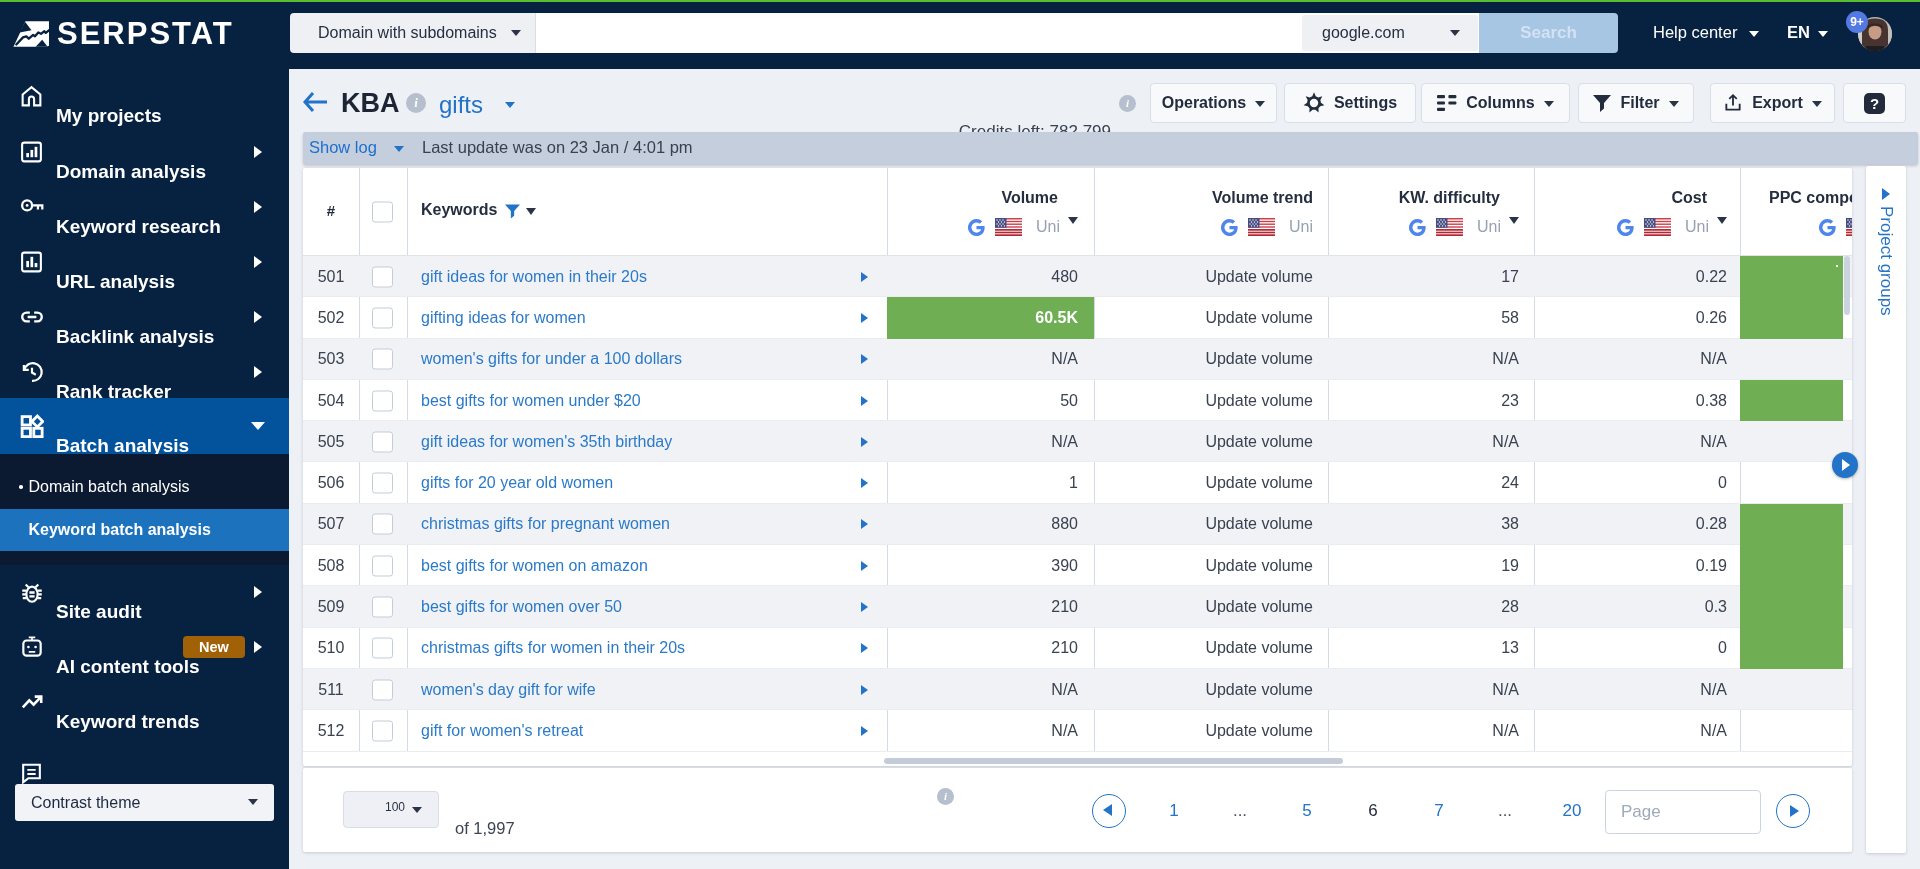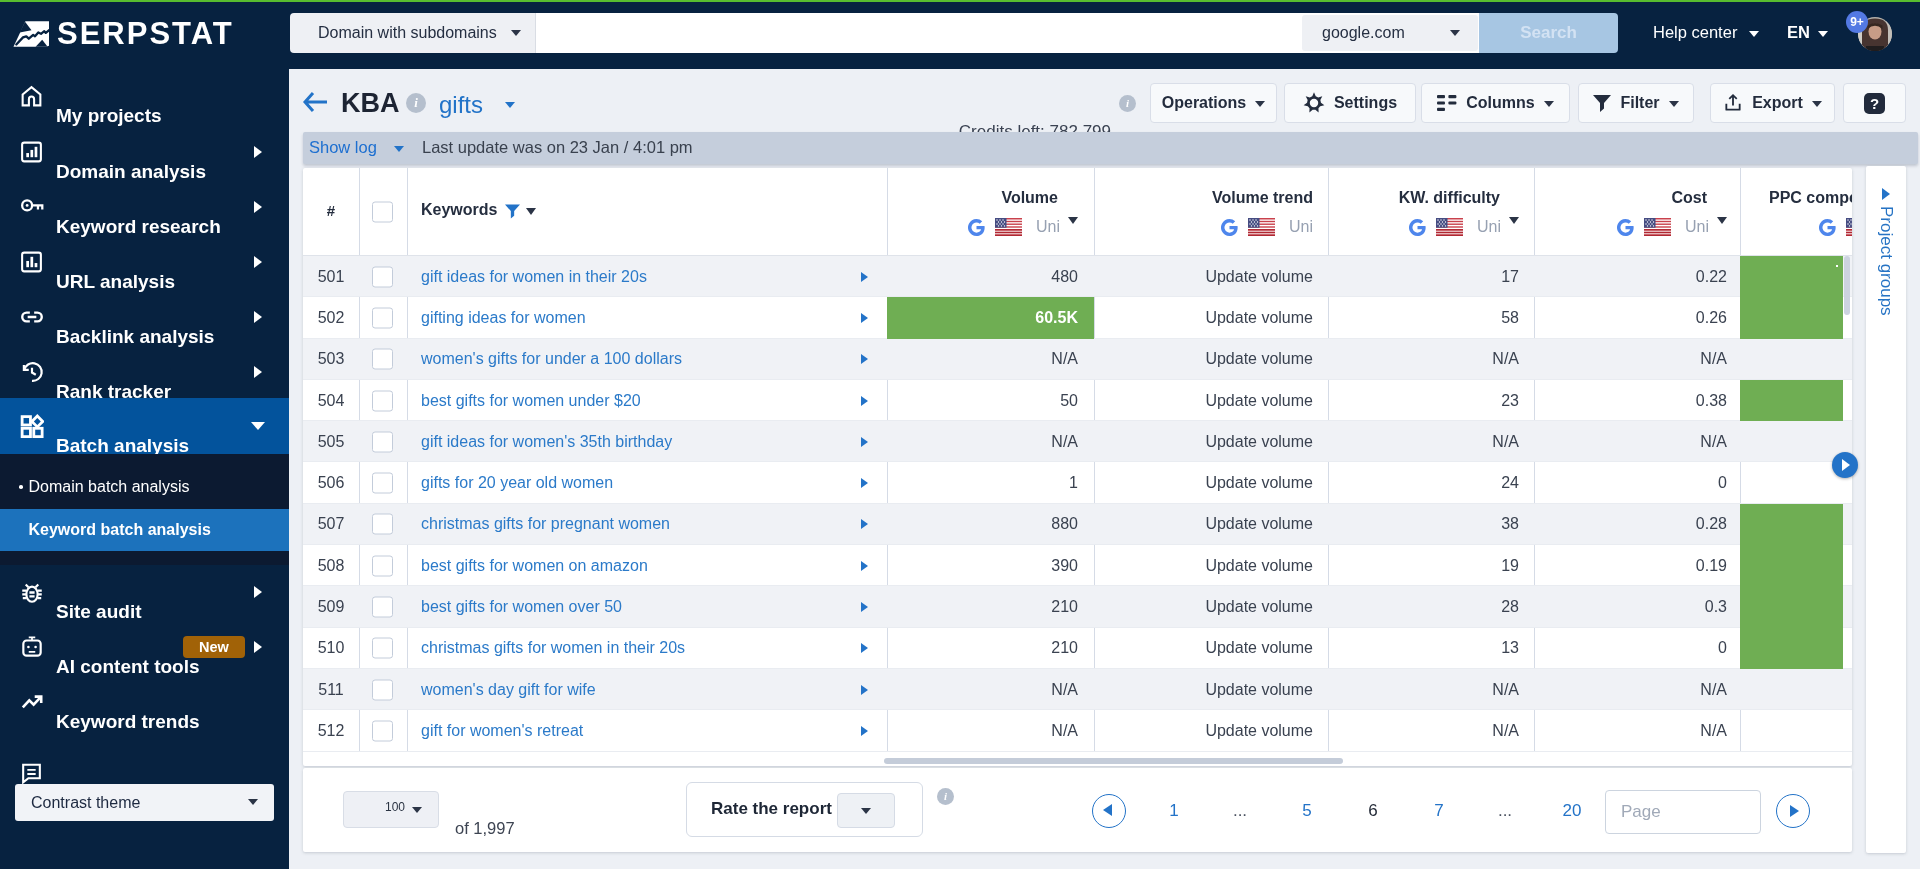--- a/index.html
+++ b/index.html
@@ -630,26 +630,20 @@
   <span style="position:absolute;left:16px;top:22px;width:0;height:0;border-top:6px solid transparent;border-bottom:6px solid transparent;border-left:8px solid #2373c8;"></span>
   <span style="position:absolute;left:20px;top:40px;writing-mode:vertical-rl;font-size:17px;color:#2673c4;transform:translateX(-50%);">Project groups</span>
 </div>
 
 <div id="fcard">
   <div style="position:absolute;left:40px;top:23px;width:96px;height:37px;background:#eef0f5;border:1px solid #d8dde6;border-radius:4px;">
     <span style="position:absolute;left:25px;top:8px;font-size:12px;color:#2a3342;margin-left:16px;">100</span>
     <span class="caret-d" style="position:absolute;right:16px;top:15px;"></span>
   </div>
   <div style="position:absolute;left:152px;top:31px;font-size:16.5px;color:#3d4452;margin-top:20px;">of 1,997</div>
-  <div style="position:absolute;left:383px;top:14px;width:237px;height:55px;border:1px solid #d5dbe5;border-radius:6px;background:#fff;">
-    <span style="position:absolute;left:24px;top:16px;font-size:17px;font-weight:bold;color:#1e2736;">Rate the report</span>
-    <span style="position:absolute;left:150px;top:10px;width:58px;height:35px;background:#eef1f5;border:1px solid #d5dbe5;border-radius:4px;">
-        <span class="caret-d" style="position:absolute;left:23px;top:14px;"></span>
-      </span>
-  </div>
   <div class="icircle" style="position:absolute;left:634px;top:20px;width:17px;height:17px;line-height:17px;font-size:11px;">i</div>
 </div>
 
 <div class="abs" style="left:1092px;top:793.5px;width:34px;height:34px;border:1.5px solid #2373c8;border-radius:50%;">
     <span style="position:absolute;left:10px;top:9.5px;width:0;height:0;border-top:6px solid transparent;border-bottom:6px solid transparent;border-right:9px solid #2373c8;"></span>
   </div>
 <span class="abs pnum" style="left:1174px;">1</span>
 <span class="abs pnum" style="left:1240px;color:#4a5260;">...</span>
 <span class="abs pnum" style="left:1307px;">5</span>
 <span class="abs pnum" style="left:1373px;color:#242b38;">6</span>

